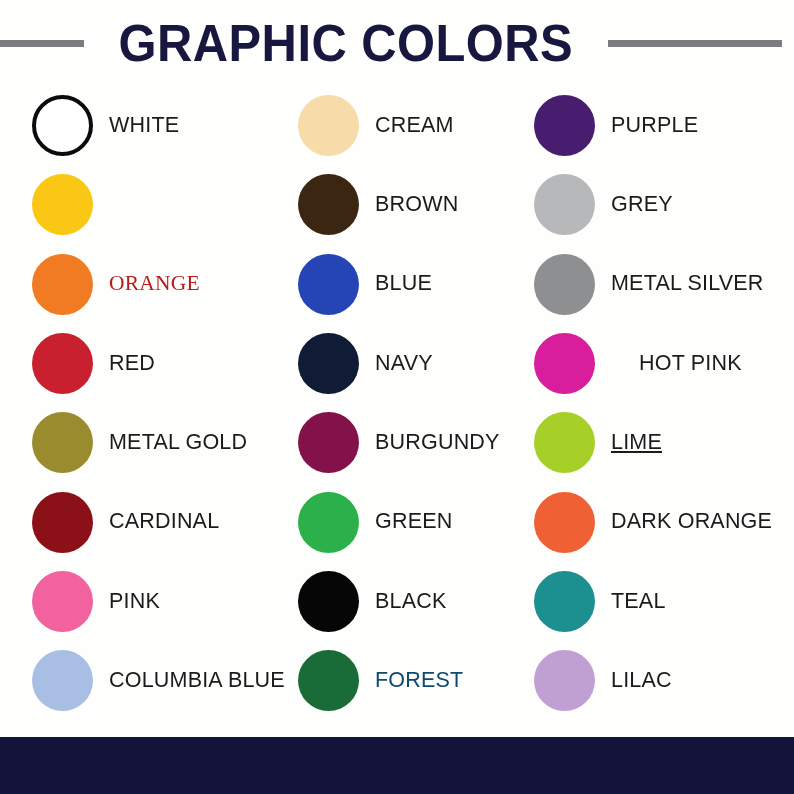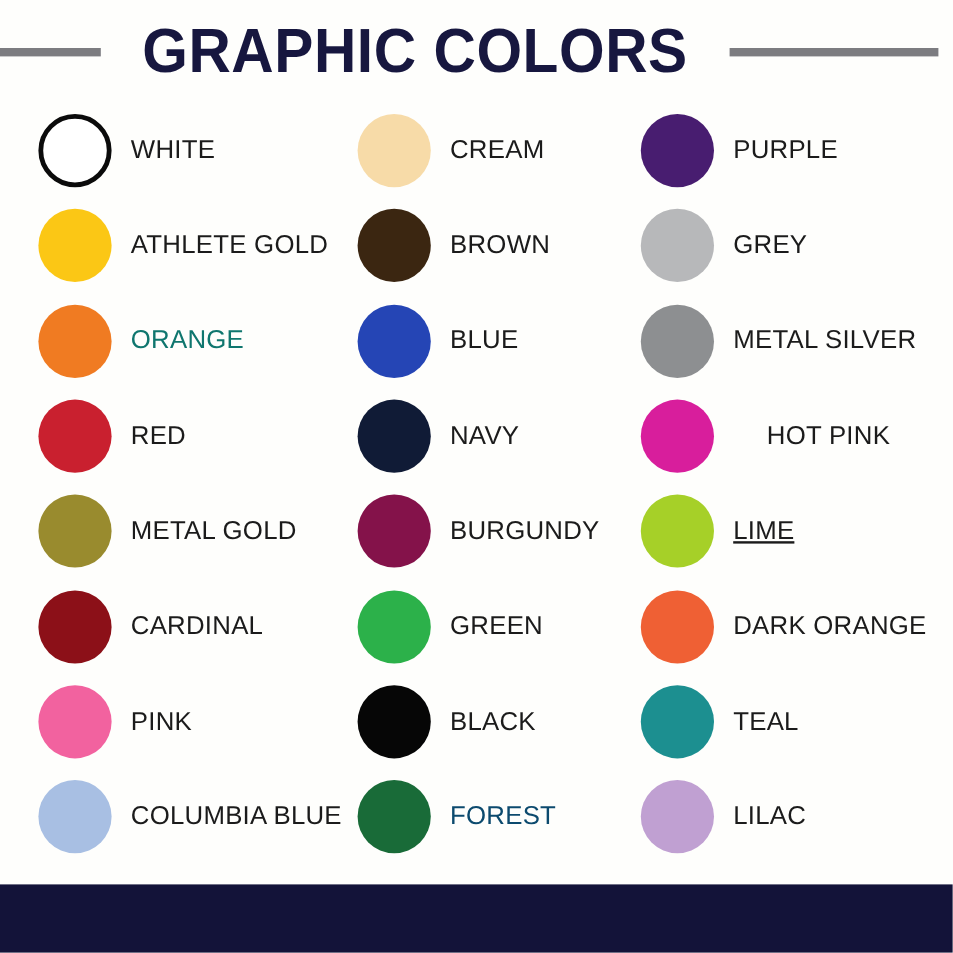--- a/index.html
+++ b/index.html
@@ -116,33 +116,32 @@
     <div class="cell col2">
       <div class="swatch" style="background: rgb(247, 219, 168);"></div>
       <div class="swatch-label" style="color: rgb(27, 27, 27);">CREAM</div>
     </div>
     <div class="cell col3">
       <div class="swatch" style="background: rgb(72, 29, 112);"></div>
       <div class="swatch-label" style="color: rgb(27, 27, 27);">PURPLE</div>
     </div>
     <div class="cell col1">
       <div class="swatch" style="background: rgb(251, 199, 21);"></div>
-      <div class="swatch-label" style="color: rgb(27, 27, 27);">ATHLETE GOLD</div>
     </div>
     <div class="cell col2">
       <div class="swatch" style="background: rgb(59, 38, 17);"></div>
       <div class="swatch-label" style="color: rgb(27, 27, 27);">BROWN</div>
     </div>
     <div class="cell col3">
       <div class="swatch" style="background: rgb(183, 184, 186);"></div>
       <div class="swatch-label" style="color: rgb(27, 27, 27);">GREY</div>
     </div>
     <div class="cell col1">
       <div class="swatch" style="background: rgb(240, 123, 34);"></div>
-      <div class="swatch-label" style="color: #0f766e;">ORANGE</div>
+      <div class="swatch-label" style="color: #b91c1c; font-family: Liberation Serif, serif;">ORANGE</div>
     </div>
     <div class="cell col2">
       <div class="swatch" style="background: rgb(37, 69, 181);"></div>
       <div class="swatch-label" style="color: rgb(27, 27, 27);">BLUE</div>
     </div>
     <div class="cell col3">
       <div class="swatch" style="background: rgb(141, 143, 145);"></div>
       <div class="swatch-label" style="color: rgb(27, 27, 27);">METAL SILVER</div>
     </div>
     <div class="cell col1">

